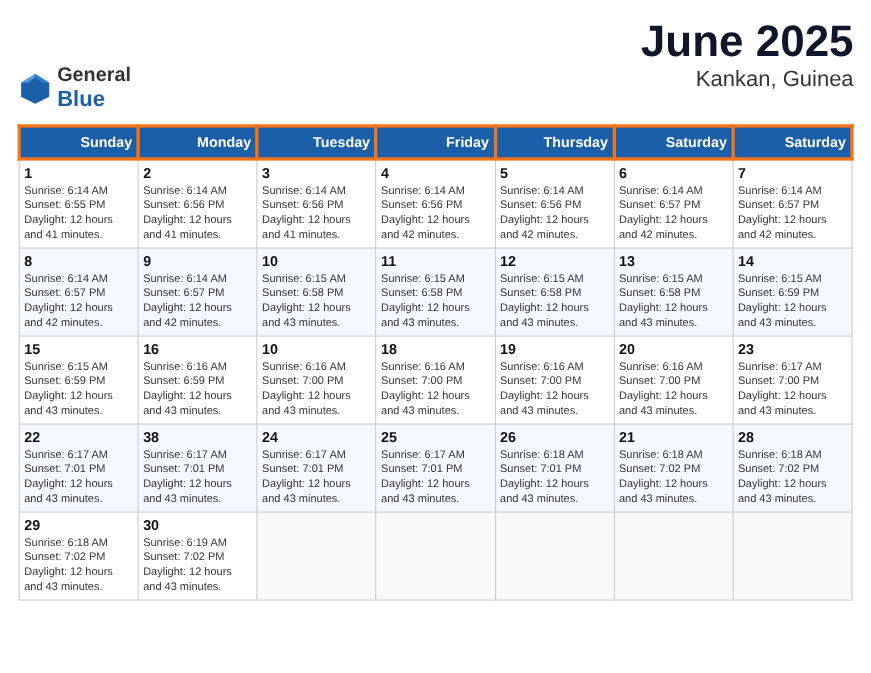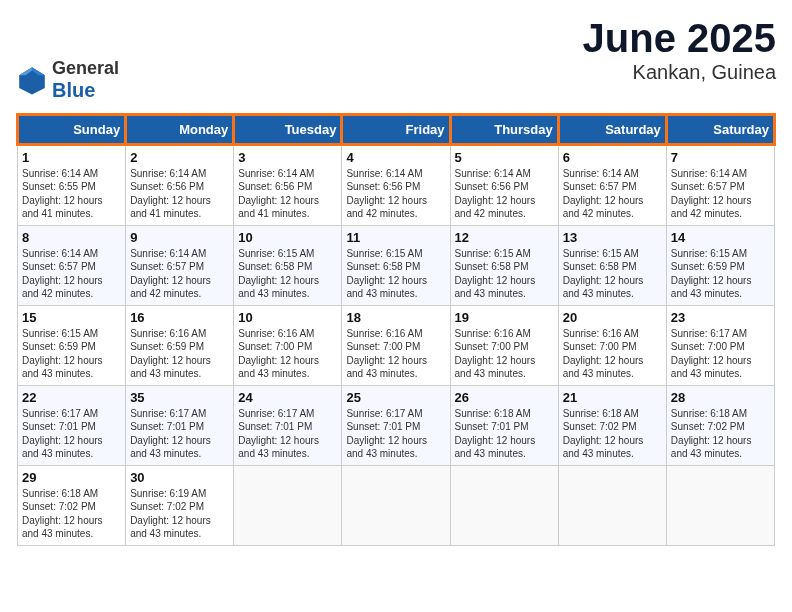--- a/index.html
+++ b/index.html
@@ -305,21 +305,21 @@
       <tr>
         <td>
         <span class="day-number">22</span>
         <div class="day-info">
           Sunrise: 6:17 AM<br>
           Sunset: 7:01 PM<br>
           Daylight: 12 hours and 43 minutes.
         </div>
       </td>
         <td>
-        <span class="day-number">35</span>
+        <span class="day-number">38</span>
         <div class="day-info">
           Sunrise: 6:17 AM<br>
           Sunset: 7:01 PM<br>
           Daylight: 12 hours and 43 minutes.
         </div>
       </td>
         <td>
         <span class="day-number">24</span>
         <div class="day-info">
           Sunrise: 6:17 AM<br>

